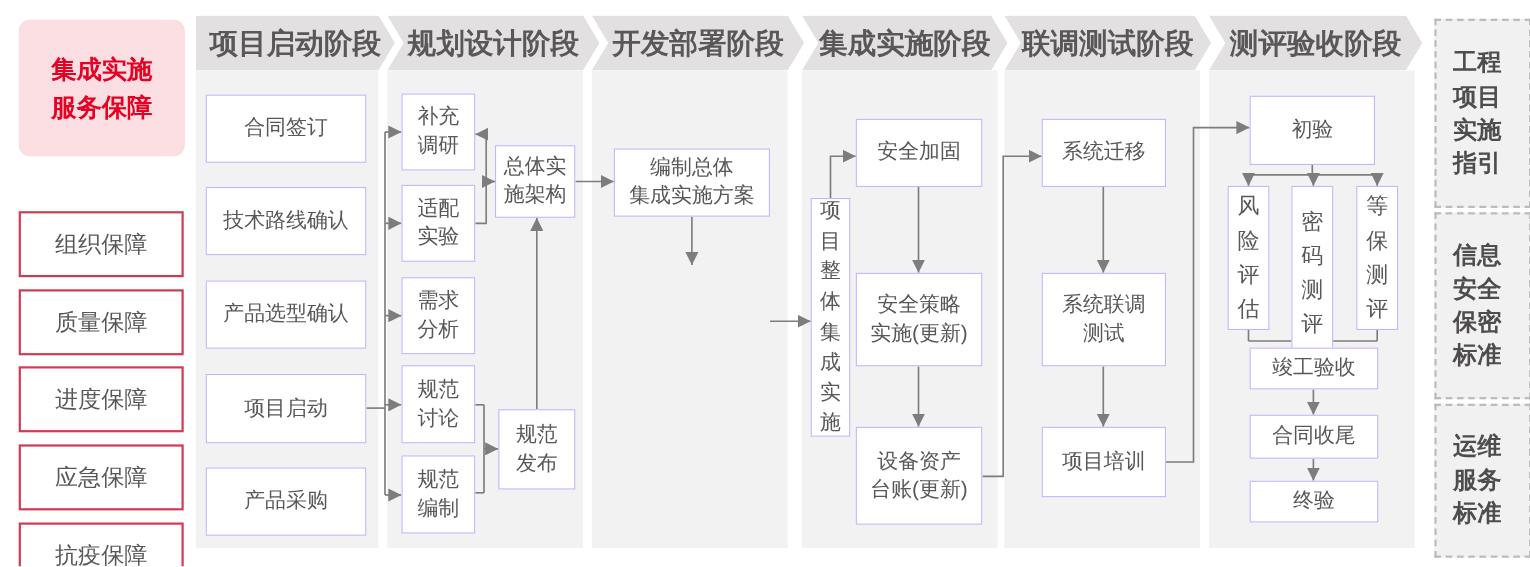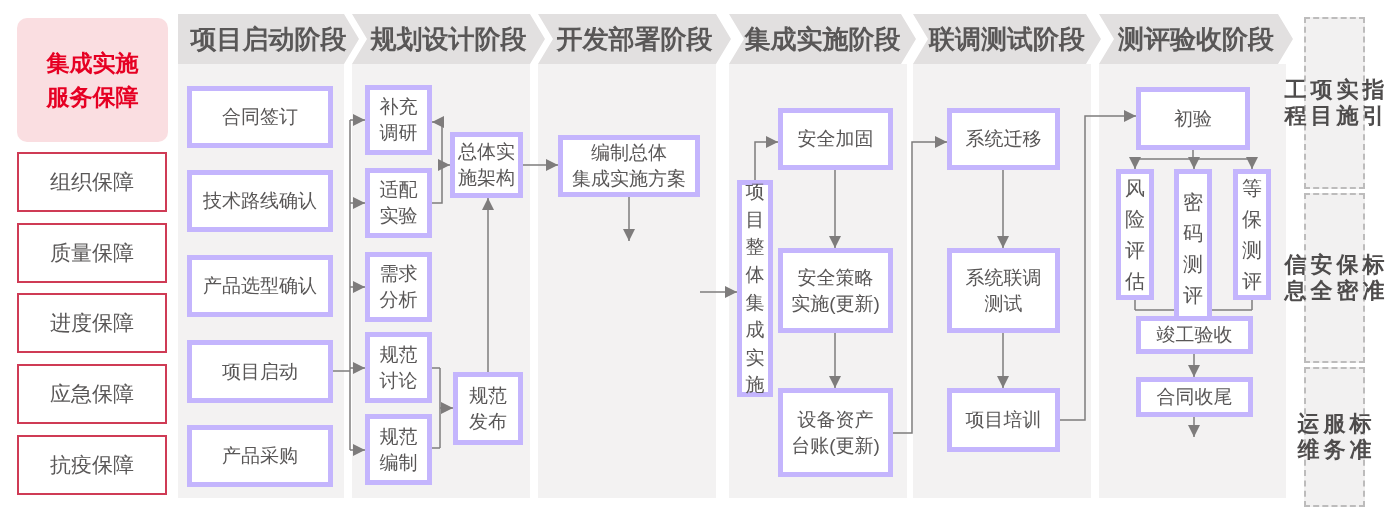--- a/index.html
+++ b/index.html
@@ -3,37 +3,37 @@
 <meta charset="utf-8">
 <style>
   html,body{margin:0;padding:0;background:#ffffff;}
   .stage{position:relative;width:1391px;height:515px;background:#ffffff;overflow:hidden;
          font-family:"Liberation Sans", sans-serif;color:#595757;}
   
   .side-title{position:absolute;left:17px;top:18px;width:151px;height:124px;background:#fadee1;
               border-radius:10px;display:flex;align-items:center;justify-content:center;
               color:#e60023;font-weight:bold;font-size:23px;line-height:1.5;white-space:pre-line;}
   .side-box{position:absolute;left:17px;width:150px;height:60px;background:#ffffff;border:2px solid #cf3b55;
-            box-sizing:border-box;display:flex;align-items:center;justify-content:center;font-size:21px;}
+            box-sizing:border-box;display:flex;align-items:center;justify-content:center;font-size:21px;margin-top:40px;}
   
   .chev{position:absolute;top:14px;height:50px;background:#e2e0e0;display:flex;align-items:center;justify-content:center;
         font-weight:bold;font-size:26px;color:#595757;
         clip-path:polygon(0 0, calc(100% - 15px) 0, 100% 50%, calc(100% - 15px) 100%, 0 100%, 15px 50%);}
   .chev.first{clip-path:polygon(0 0, calc(100% - 15px) 0, 100% 50%, calc(100% - 15px) 100%, 0 100%);}
   
   .panel{position:absolute;top:64px;height:434px;background:#f3f2f2;}
   
-  .box{position:absolute;background:#ffffff;border:5px solid #c4b5fd;box-sizing:border-box;
+  .box{position:absolute;background:#ffffff;border:1px solid #c4b5fd;box-sizing:border-box;
        display:flex;align-items:center;justify-content:center;text-align:center;
        font-size:19px;line-height:1.35;white-space:pre-line;}
   .vbox{word-break:break-all;white-space:normal;line-height:1.45;padding:4px 0;}
   .vbox6{line-height:1.55;font-size:20px;}
   
-  .dbox{position:absolute;left:1304px;width:61px;background:#f2f1f1;border:2px dashed #bdbcbc;box-sizing:border-box;
-        display:flex;flex-direction:row;align-items:center;justify-content:center;gap:4px;}
+  .dbox{position:absolute;left:1304px;width:88px;background:#f2f1f1;border:2px dashed #bdbcbc;box-sizing:border-box;
+        display:flex;flex-direction:column;align-items:center;justify-content:center;gap:4px;}
   .dbox .row{width:54px;display:flex;justify-content:space-between;font-size:22px;font-weight:bold;
              color:#4e4c4c;line-height:1.2;}
   svg.wires{position:absolute;left:0;top:0;width:1391px;height:515px;pointer-events:none;}
 </style>
 </head>
 <body>
 
 <div class="stage">
 
   <div class="side-title">集成实施
@@ -138,20 +138,21 @@
 测试</div>
   <div class="box" style="left:947px;top:108px;width:113px;height:62px">系统迁移</div>
   <div class="box" style="left:947px;top:388px;width:113px;height:64px">项目培训</div>
 
   <div class="box" style="left:1136px;top:87px;width:114px;height:63px">初验</div>
   <div class="box vbox vbox6" style="left:1116px;top:169px;width:38px;height:131px">风险评估</div>
   <div class="box vbox vbox6" style="left:1174px;top:169px;width:38px;height:160px">密码测评</div>
   <div class="box vbox vbox6" style="left:1233px;top:169px;width:38px;height:131px">等保测评</div>
   <div class="box" style="left:1136px;top:316px;width:117px;height:38px">竣工验收</div>
   <div class="box" style="left:1136px;top:377px;width:117px;height:40px">合同收尾</div>
+  <div class="box" style="left:1136px;top:437px;width:117px;height:38px">终验</div>
 
   <div class="dbox" style="top:17px;height:172px">
     <div class="row">工程</div>
     <div class="row">项目</div>
     <div class="row">实施</div>
     <div class="row">指引</div>
   </div>
   <div class="dbox" style="top:193px;height:170px">
     <div class="row">信息</div>
     <div class="row">安全</div>

